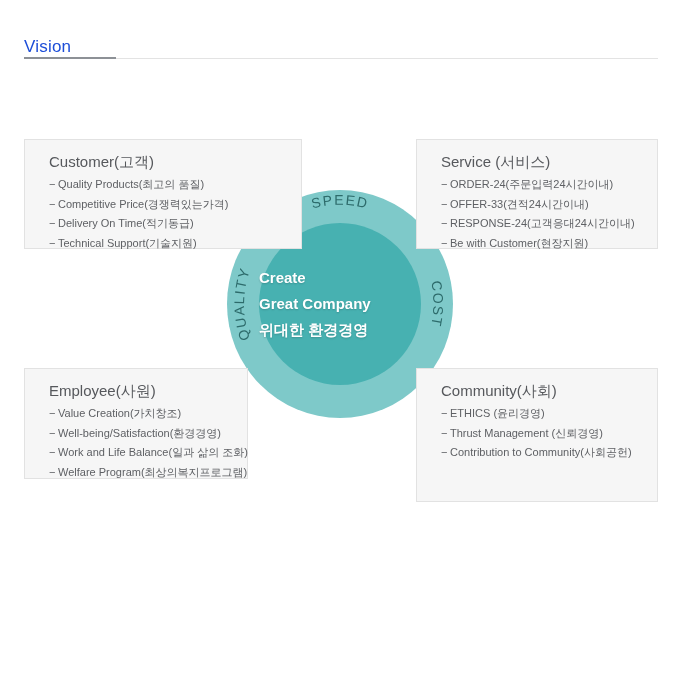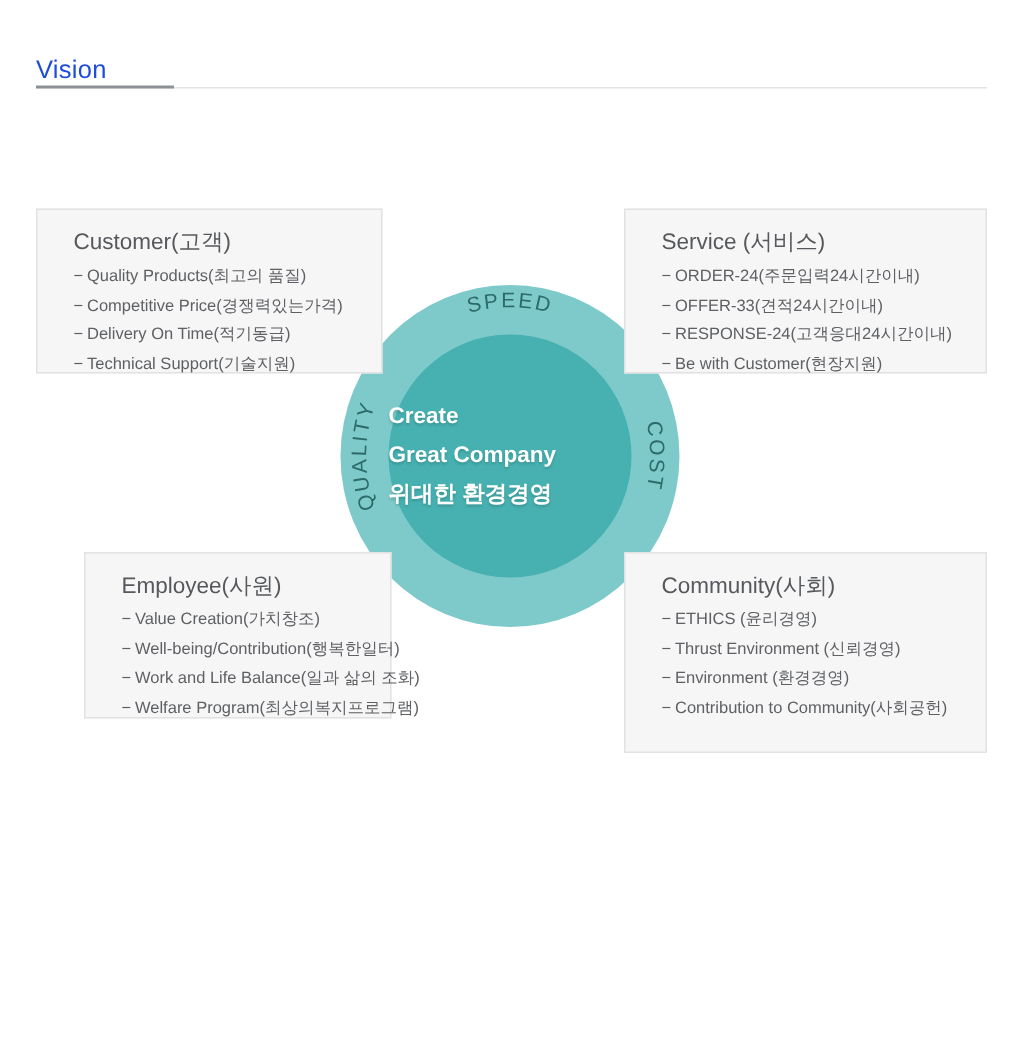--- a/index.html
+++ b/index.html
@@ -118,23 +118,23 @@
 
   
   .info-box {
     position: absolute;
     background: #f6f6f6;
     border: 1px solid #e2e2e2;
     box-sizing: border-box;
     z-index: 5;
     padding: 12px 14px 12px 24px;
   }
-  #box-customer  { left: 24px;  top: 139px; width: 231px; height: 110px; }
+  #box-customer  { left: 24px;  top: 139px; width: 278px; height: 110px; }
   #box-service   { left: 416px; top: 139px; width: 242px; height: 110px; }
-  #box-employee  { left: 24px;  top: 368px; width: 205px; height: 111px; margin-left: 32px; }
+  #box-employee  { left: 24px;  top: 368px; width: 224px; height: 111px; }
   #box-community { left: 416px; top: 368px; width: 242px; height: 134px; }
 
   .box-title {
     font-size: 15px;
     color: #56585c;
     font-weight: 400;
     line-height: 20px;
     margin-bottom: 3px;
     white-space: nowrap;
   }
@@ -213,29 +213,28 @@
       <li><span class="dash">−</span><span>OFFER-33(견적24시간이내)</span></li>
       <li><span class="dash">−</span><span>RESPONSE-24(고객응대24시간이내)</span></li>
       <li><span class="dash">−</span><span>Be with Customer(현장지원)</span></li>
     </ul>
   </div>
 
   <div class="info-box" id="box-employee">
     <div class="box-title">Employee(사원)</div>
     <ul class="box-list">
       <li><span class="dash">−</span><span>Value Creation(가치창조)</span></li>
-      <li><span class="dash">−</span><span>Well-being/Contribution(행복한일터)</span></li>
+      <li><span class="dash">−</span><span>Well-being/Satisfaction(환경경영)</span></li>
       <li><span class="dash">−</span><span>Work and Life Balance(일과 삶의 조화)</span></li>
       <li><span class="dash">−</span><span>Welfare Program(최상의복지프로그램)</span></li>
     </ul>
   </div>
 
   <div class="info-box" id="box-community">
     <div class="box-title">Community(사회)</div>
     <ul class="box-list">
       <li><span class="dash">−</span><span>ETHICS (윤리경영)</span></li>
-      <li><span class="dash">−</span><span>Thrust Environment (신뢰경영)</span></li>
-      <li><span class="dash">−</span><span>Environment (환경경영)</span></li>
+      <li><span class="dash">−</span><span>Thrust Management (신뢰경영)</span></li>
       <li><span class="dash">−</span><span>Contribution to Community(사회공헌)</span></li>
     </ul>
   </div>
 
 </div>
 
 </body></html>

